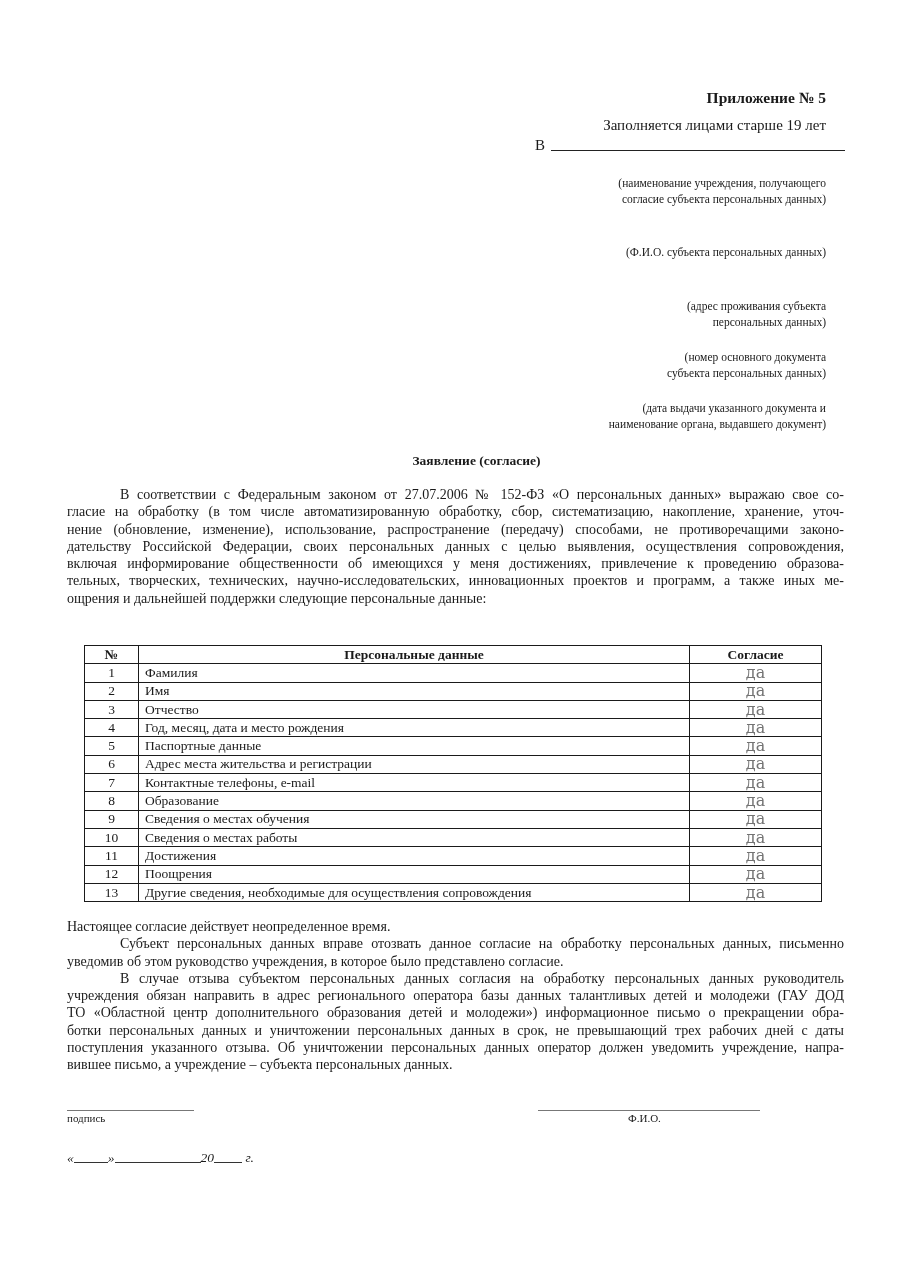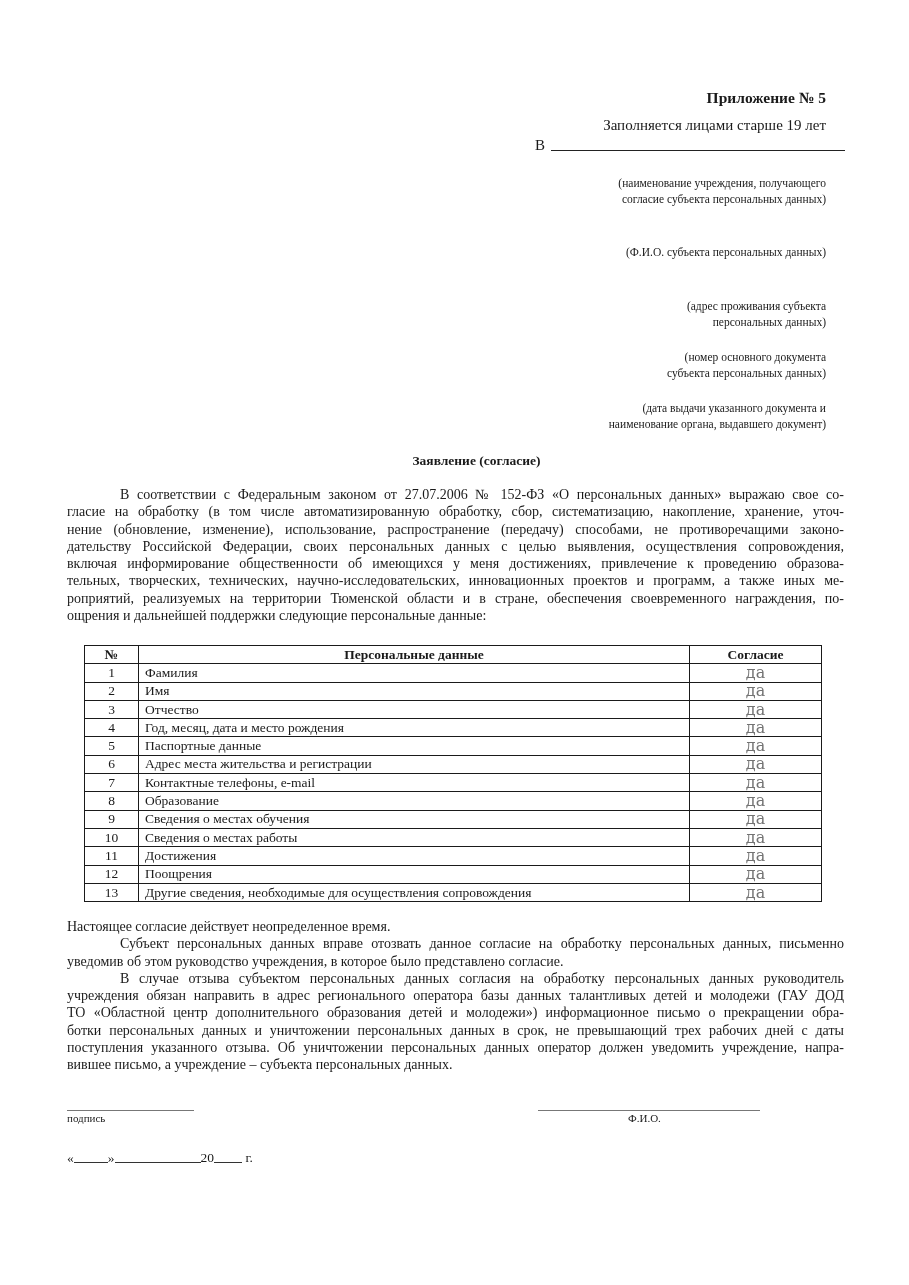--- a/index.html
+++ b/index.html
@@ -100,21 +100,21 @@
     .consent-table .col-agree { width: 132px; text-align: center; }
     .consent-table td.col-agree { font-family: "DejaVu Serif", serif; font-size: 16px; color: #737373; }
 
     
     .sig-line {
       position: absolute;
       border-bottom: 1px solid #777;
       height: 1px;
     }
     .sig-label { font-size: 11px; }
-    .date-line { font-size: 13.5px; }
+    .date-line { font-size: 13.5px; font-style: italic; }
     .blank-inline {
       display: inline-block;
       border-bottom: 1px solid #333;
       vertical-align: baseline;
       height: 1px;
       margin-bottom: -1px;
     }
   </style>
 </head>
 <body>
@@ -155,21 +155,20 @@
 
   <div class="abs doc-title">Заявление (согласие)</div>
 
   <div class="para" style="top:486px;">
     <span class="line indent">В соответствии с Федеральным законом от 27.07.2006 № 152-ФЗ «О персональных данных» выражаю свое со-</span>
     <span class="line">гласие на обработку (в том числе автоматизированную обработку, сбор, систематизацию, накопление, хранение, уточ-</span>
     <span class="line">нение (обновление, изменение), использование, распространение (передачу) способами, не противоречащими законо-</span>
     <span class="line">дательству Российской Федерации, своих  персональных данных с целью выявления, осуществления сопровождения,</span>
     <span class="line">включая информирование общественности об имеющихся  у меня достижениях, привлечение к проведению образова-</span>
     <span class="line">тельных, творческих, технических, научно-исследовательских, инновационных проектов и программ, а также иных ме-</span>
-    <span class="line">роприятий, реализуемых на территории Тюменской области и в стране, обеспечения своевременного награждения, по-</span>
     <span class="line last">ощрения и дальнейшей поддержки следующие персональные данные:</span>
   </div>
 
   <table class="consent-table">
     <thead>
       <tr>
         <th class="col-num">№</th>
         <th class="col-data">Персональные данные</th>
         <th class="col-agree">Согласие</th>
       </tr>

